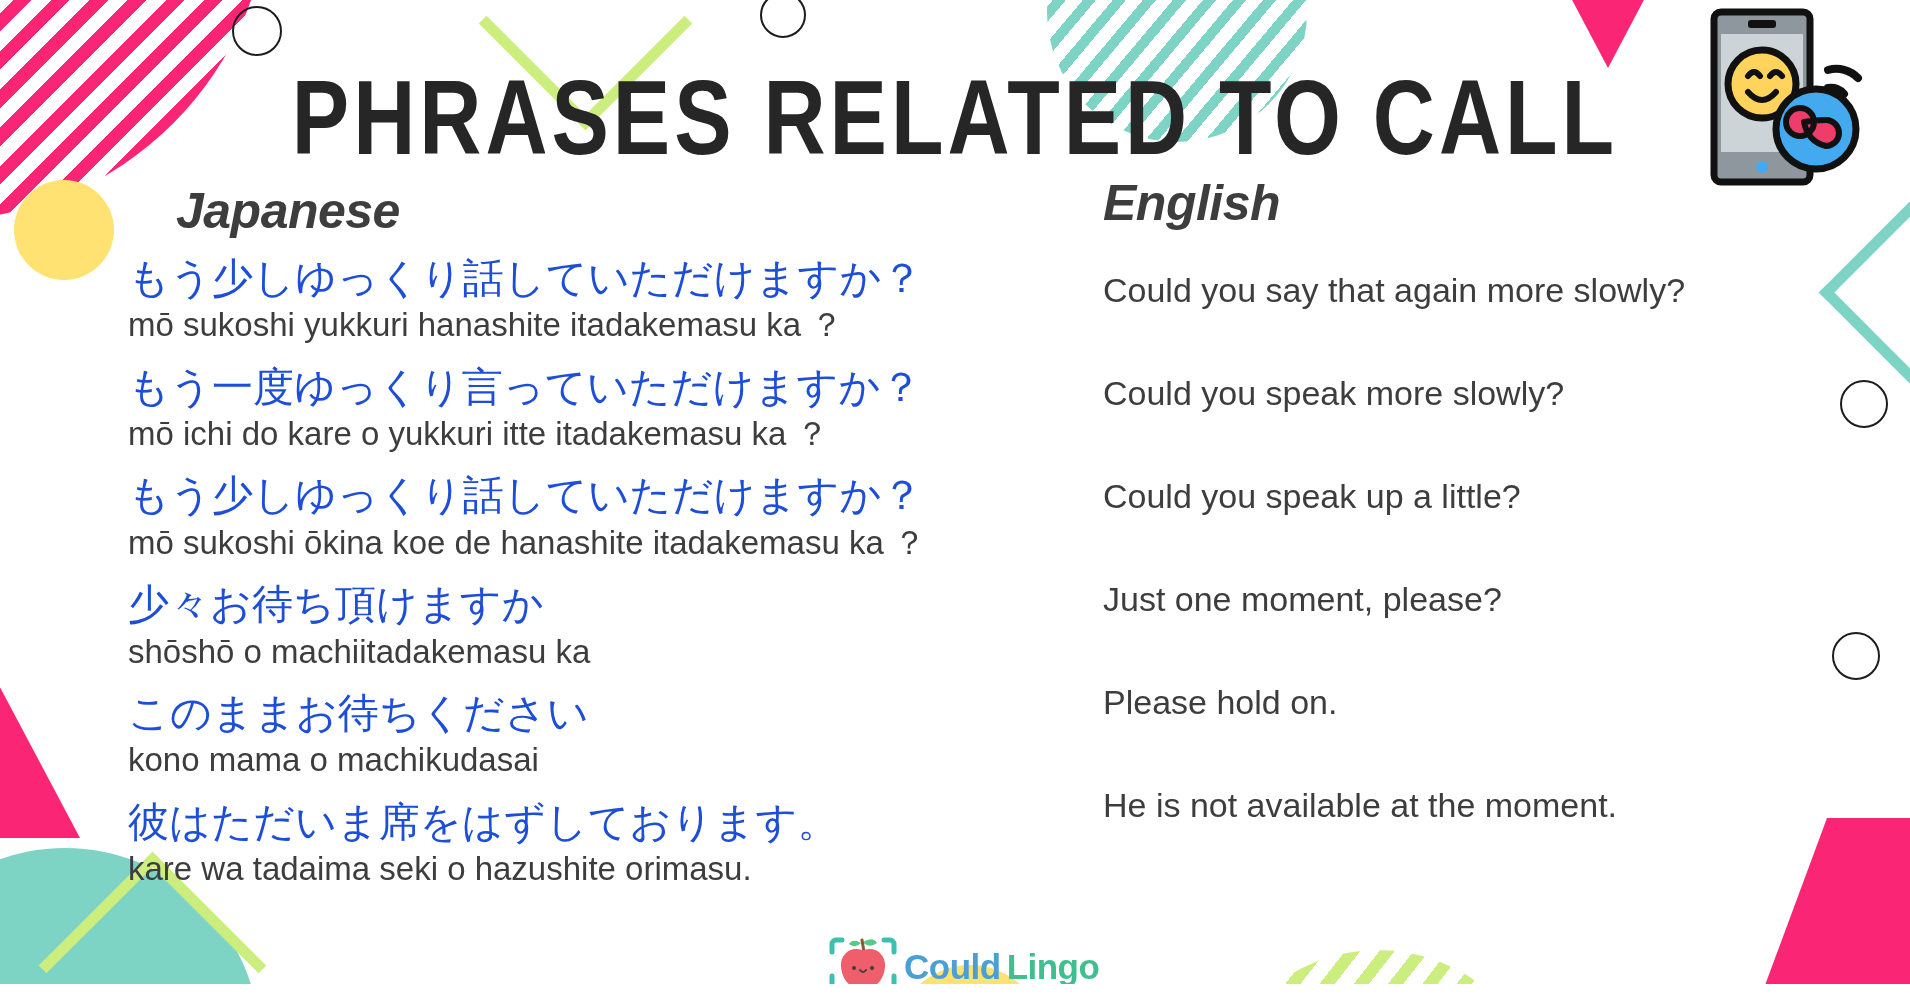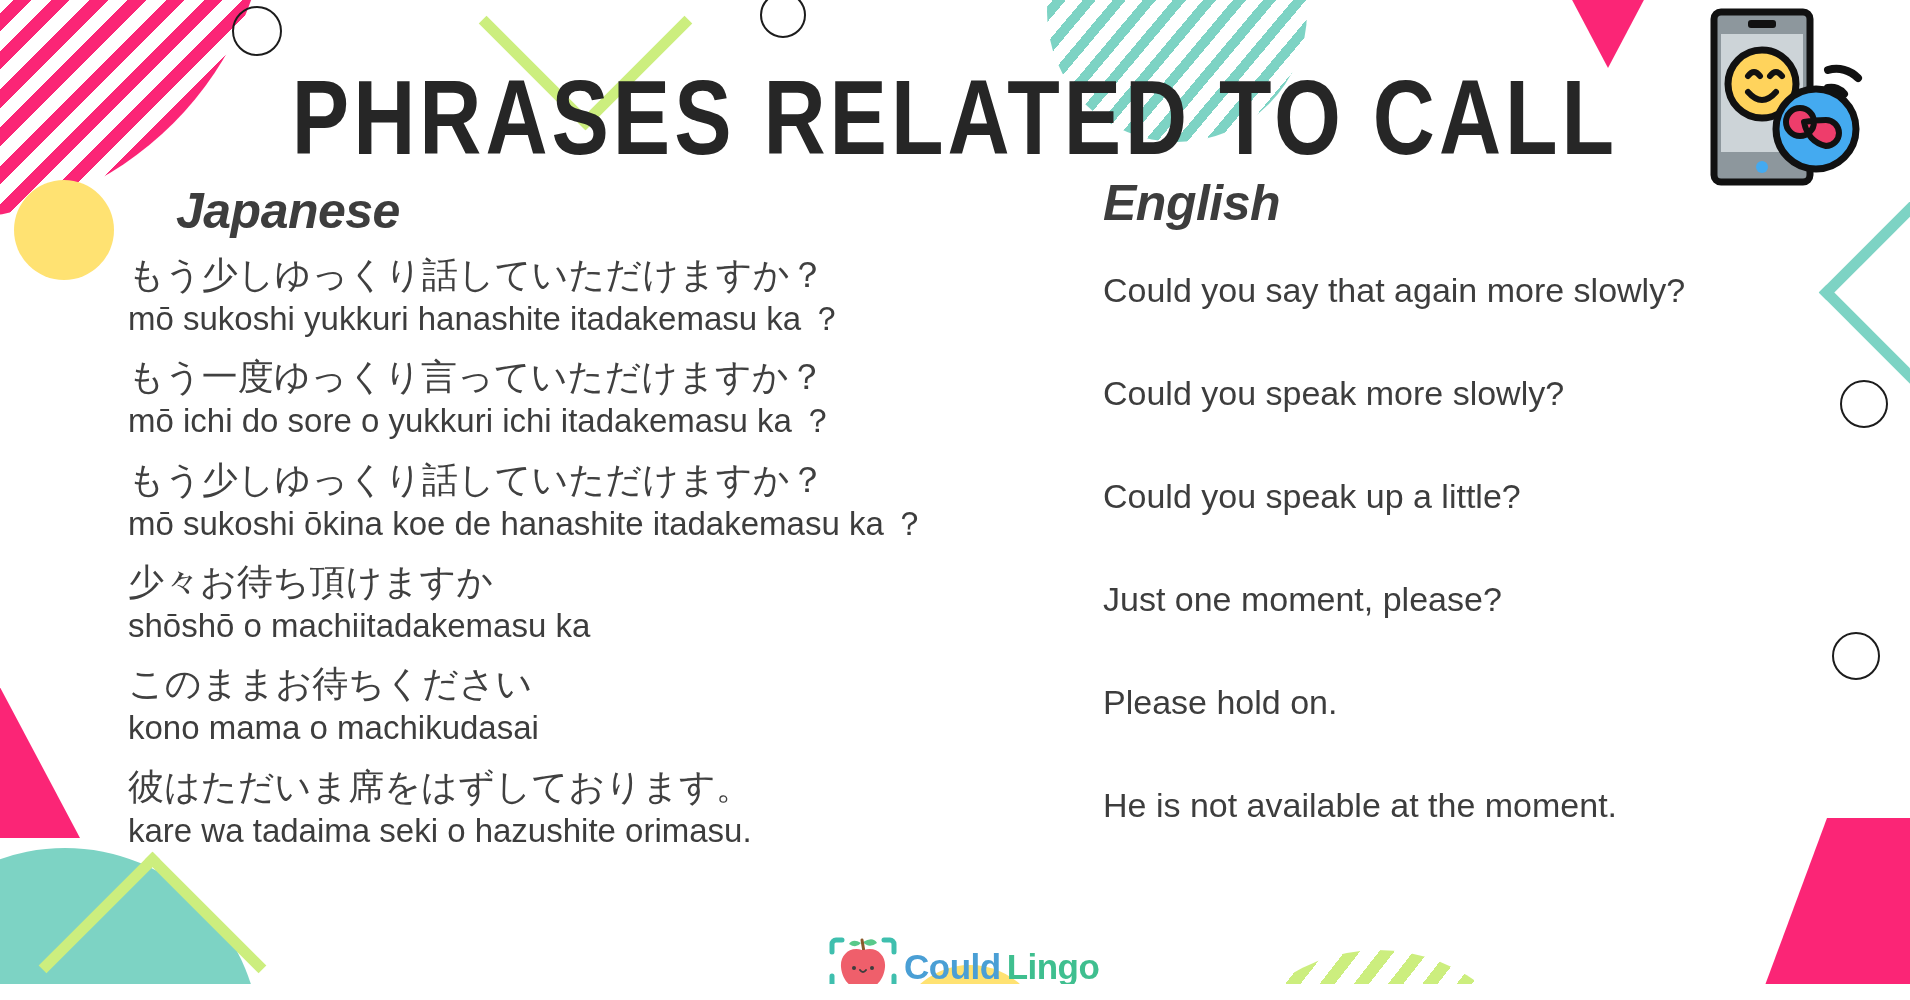--- a/index.html
+++ b/index.html
@@ -167,22 +167,22 @@
     width: 960px;
   }
   .en-col {
     position: absolute;
     left: 1103px; top: 272px;
     width: 700px;
   }
 
   .jp-row { margin-bottom: 14px; }
   .jp-kana {
-    font-size: 36px;
-    color: #404040;
+    font-size: 41px;
+    color: #1d4ed8;
     line-height: 1.28;
     white-space: nowrap;
   }
   .jp-romaji {
     font-size: 33px;
     color: #3d3d3d;
     line-height: 1.28;
     white-space: nowrap;
   }
 
@@ -272,21 +272,21 @@
   <div class="col-head jp-head">Japanese</div>
   <div class="col-head en-head">English</div>
 
   <div class="jp-col">
     <div class="jp-row">
       <div class="jp-kana">もう少しゆっくり話していただけますか？</div>
       <div class="jp-romaji">mō sukoshi yukkuri hanashite itadakemasu ka ？</div>
     </div>
     <div class="jp-row">
       <div class="jp-kana">もう一度ゆっくり言っていただけますか？</div>
-      <div class="jp-romaji">mō ichi do sore o yukkuri ichi itadakemasu ka ？</div>
+      <div class="jp-romaji">mō ichi do kare o yukkuri itte itadakemasu ka ？</div>
     </div>
     <div class="jp-row">
       <div class="jp-kana">もう少しゆっくり話していただけますか？</div>
       <div class="jp-romaji">mō sukoshi ōkina koe de hanashite itadakemasu ka ？</div>
     </div>
     <div class="jp-row">
       <div class="jp-kana">少々お待ち頂けますか</div>
       <div class="jp-romaji">shōshō o machiitadakemasu ka</div>
     </div>
     <div class="jp-row">

